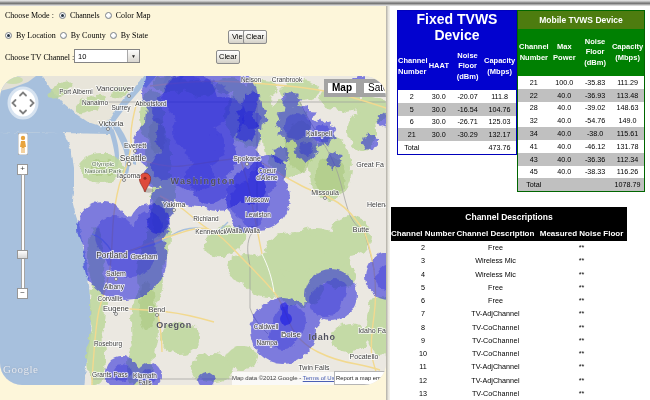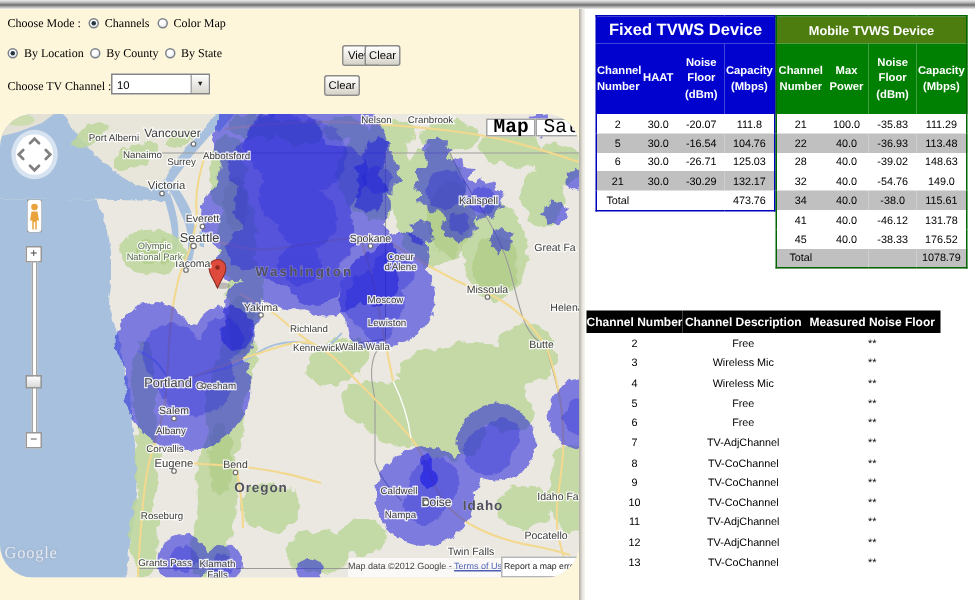--- a/index.html
+++ b/index.html
@@ -23,42 +23,42 @@
 font-size:7.5px;text-align:center;line-height:11px;color:#000;}
 #sel{position:absolute;left:74px;top:43px;width:64px;height:12px;border:1px solid #848484;
 background:#fff;font-family:"Liberation Sans",sans-serif;font-size:7.5px;}
 #sel .val{position:absolute;left:3px;top:2px;}
 #sel .arr{position:absolute;right:0;top:0;width:11px;height:12px;border-left:1px solid #a9a9a9;
 background:linear-gradient(#fdfdfd,#d9d6cf);text-align:center;font-size:5px;line-height:12px;color:#222;}
 
 table{border-collapse:collapse;table-layout:fixed;text-align:center;font-family:"Liberation Sans",sans-serif;}
 td{padding:0;}
 #tfixed{position:absolute;left:397px;top:10px;width:120px;border:1px solid #0000bb;}
-#tfixed .title td{background:#0202cf;color:#fff;font-weight:bold;font-size:11px;height:18px;}
+#tfixed .title td{background:#0202cf;color:#fff;font-weight:bold;font-size:14px;height:18px;}
 #tfixed .hdr td{background:#0202cf;color:#fff;font-weight:bold;font-size:7.5px;height:47px;line-height:10.5px;}
 #tmobile{position:absolute;left:517px;top:10px;width:128px;border:1px solid #006600;}
 #tmobile .title td{background:#4d7c0f;color:#fff;font-weight:bold;font-size:8.5px;height:18px;}
 #tmobile .hdr td{background:#008002;color:#fff;font-weight:bold;font-size:7.5px;height:47px;line-height:10.5px;}
 .data td{font-size:7.2px;height:12.8px;color:#000;}
 .gray td{background:#c0c0c0;}
 #tdesc{position:absolute;left:391px;top:207px;width:236px;}
 #tdesc .title td{background:#000;color:#fff;font-weight:bold;font-size:8.5px;height:19px;}
 #tdesc .hdr td{background:#000;color:#fff;font-weight:bold;font-size:8px;height:15px;white-space:nowrap;}
 #tdesc .data td{height:13.25px;}
 
 #panc{position:absolute;left:7px;top:10px;}
 #pegman{position:absolute;left:18px;top:57px;}
 #zplus{position:absolute;left:17px;top:88px;width:9px;height:9px;background:#fff;border:1px solid #979797;
 font:8px "Liberation Sans";text-align:center;line-height:8px;color:#444;}
 #ztrack{position:absolute;left:21px;top:98px;width:2px;height:114px;background:#fdfdfd;border:1px solid #a5a5a5;}
 #zhandle{position:absolute;left:17px;top:174px;width:9px;height:7px;background:linear-gradient(#fefefe,#d8d8d8);border:1px solid #979797;}
 #zminus{position:absolute;left:17px;top:212px;width:9px;height:9px;background:#fff;border:1px solid #979797;
 font:8px "Liberation Sans";text-align:center;line-height:8px;color:#444;}
 #mapbtns{position:absolute;left:324px;top:3px;height:12px;font-size:0;white-space:nowrap;width:80px;}
-#mapbtns span{display:inline-block;height:10px;line-height:10px;padding:0 4px;background:#fff;border:1px solid #a3a3a3;color:#000;font-family:Liberation Mono, monospace;font-size:13px;}
+#mapbtns span{display:inline-block;height:10px;line-height:10px;padding:0 4px;background:#fff;border:4px solid #a3a3a3;color:#000;font-family:Liberation Sans, sans-serif;font-size:10px;}
 #mb1{font-weight:bold;border-right:none;}
 #glogo{position:absolute;left:3px;top:287px;font-family:"Liberation Serif",serif;font-weight:normal;
 font-size:11px;color:#e4e8ef;text-shadow:0 0 2px #90a0b8;letter-spacing:0.5px;}
 #attrib{position:absolute;left:232px;top:296px;width:103px;height:13px;background:rgba(255,255,255,0.72);
 font-family:"Liberation Sans",sans-serif;font-size:6px;color:#444;line-height:13px;text-align:center;white-space:nowrap;}
 #attrib u{color:#4a5fb5;}
 #maperr{position:absolute;left:334px;top:295px;width:51px;height:12px;background:#fff;border:1px solid #b5b5b5;
 font-family:"Liberation Sans",sans-serif;font-size:5.8px;color:#222;line-height:12px;text-align:center;white-space:nowrap;}
 
 #map{position:absolute;left:0;top:76px;width:386px;height:309px;background:#ebe8e1;overflow:hidden;border-radius:22px;}
@@ -178,42 +178,51 @@
         <td>40.0</td>
         <td>-38.0</td>
         <td>115.61</td>
       </tr>
   <tr class="data">
         <td>41</td>
         <td>40.0</td>
         <td>-46.12</td>
         <td>131.78</td>
       </tr>
+  <tr class="data gray">
+        <td>43</td>
+        <td>40.0</td>
+        <td>-36.36</td>
+        <td>112.34</td>
+      </tr>
   <tr class="data">
         <td>45</td>
         <td>40.0</td>
         <td>-38.33</td>
-        <td>176.52</td>
+        <td>116.26</td>
       </tr>
   <tr class="data gray">
         <td>Total</td>
         <td></td>
         <td></td>
         <td>1078.79</td>
       </tr>
 </tbody>
   </table>
 
 <table id="tdesc">
   <colgroup>
       <col style="width:64px">
       <col style="width:81px">
       <col style="width:91px">
     </colgroup>
   <tbody>
+      <tr class="title">
+        <td colspan="3">Channel Descriptions</td>
+      </tr>
   <tr class="hdr">
         <td>Channel Number</td>
         <td>Channel Description</td>
         <td>Measured Noise Floor</td>
       </tr>
   <tr class="data">
         <td>2</td>
         <td>Free</td>
         <td>**</td>
       </tr>

